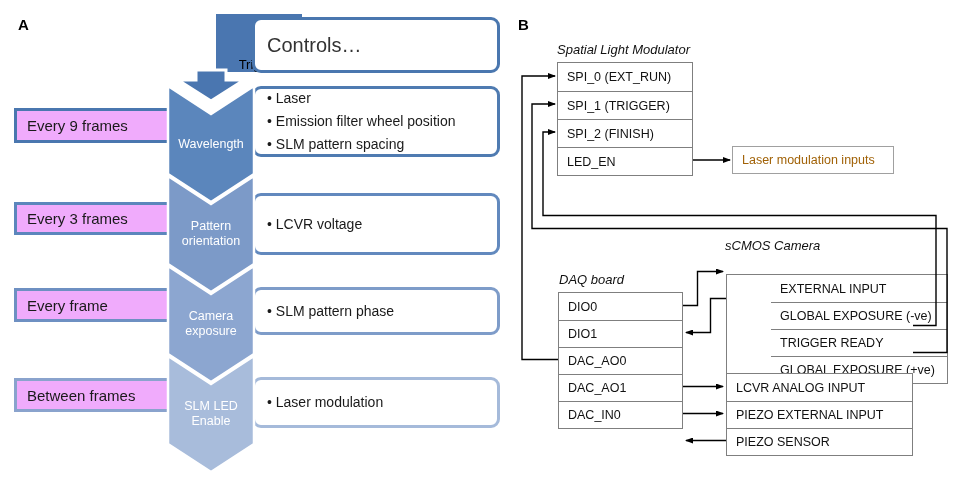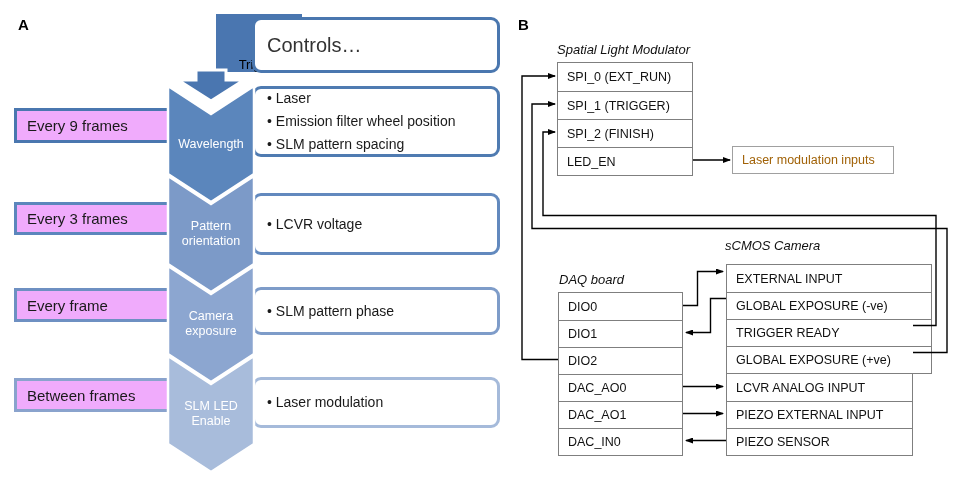--- a/index.html
+++ b/index.html
@@ -133,28 +133,27 @@
   </div>
 
   <div class="abs laser-box">
     <span>Laser modulation inputs</span>
   </div>
 
   <div class="abs btitle" style="left:559px;top:272px;">DAQ board</div>
   <div class="abs ptable r27" style="left:558px;top:292px;width:125px;">
     <div class="row">DIO0</div>
     <div class="row">DIO1</div>
-    <div class="row">DIO2</div>
     <div class="row">DAC_AO0</div>
     <div class="row">DAC_AO1</div>
     <div class="row">DAC_IN0</div>
   </div>
 
   <div class="abs btitle" style="left:725px;top:238px;">sCMOS Camera</div>
-  <div class="abs ptable r27" style="left:726px;top:264px;width:206px;">
+  <div class="abs ptable r27" style="left:726px;top:274px;width:222px;padding-left:44px;">
     <div class="row">EXTERNAL INPUT</div>
     <div class="row">GLOBAL EXPOSURE (-ve)</div>
     <div class="row">TRIGGER READY</div>
     <div class="row">GLOBAL EXPOSURE (+ve)</div>
   </div>
 
   <div class="abs ptable r27" style="left:726px;top:373px;width:187px;">
     <div class="row">LCVR ANALOG INPUT</div>
     <div class="row">PIEZO EXTERNAL INPUT</div>
     <div class="row">PIEZO SENSOR</div>

